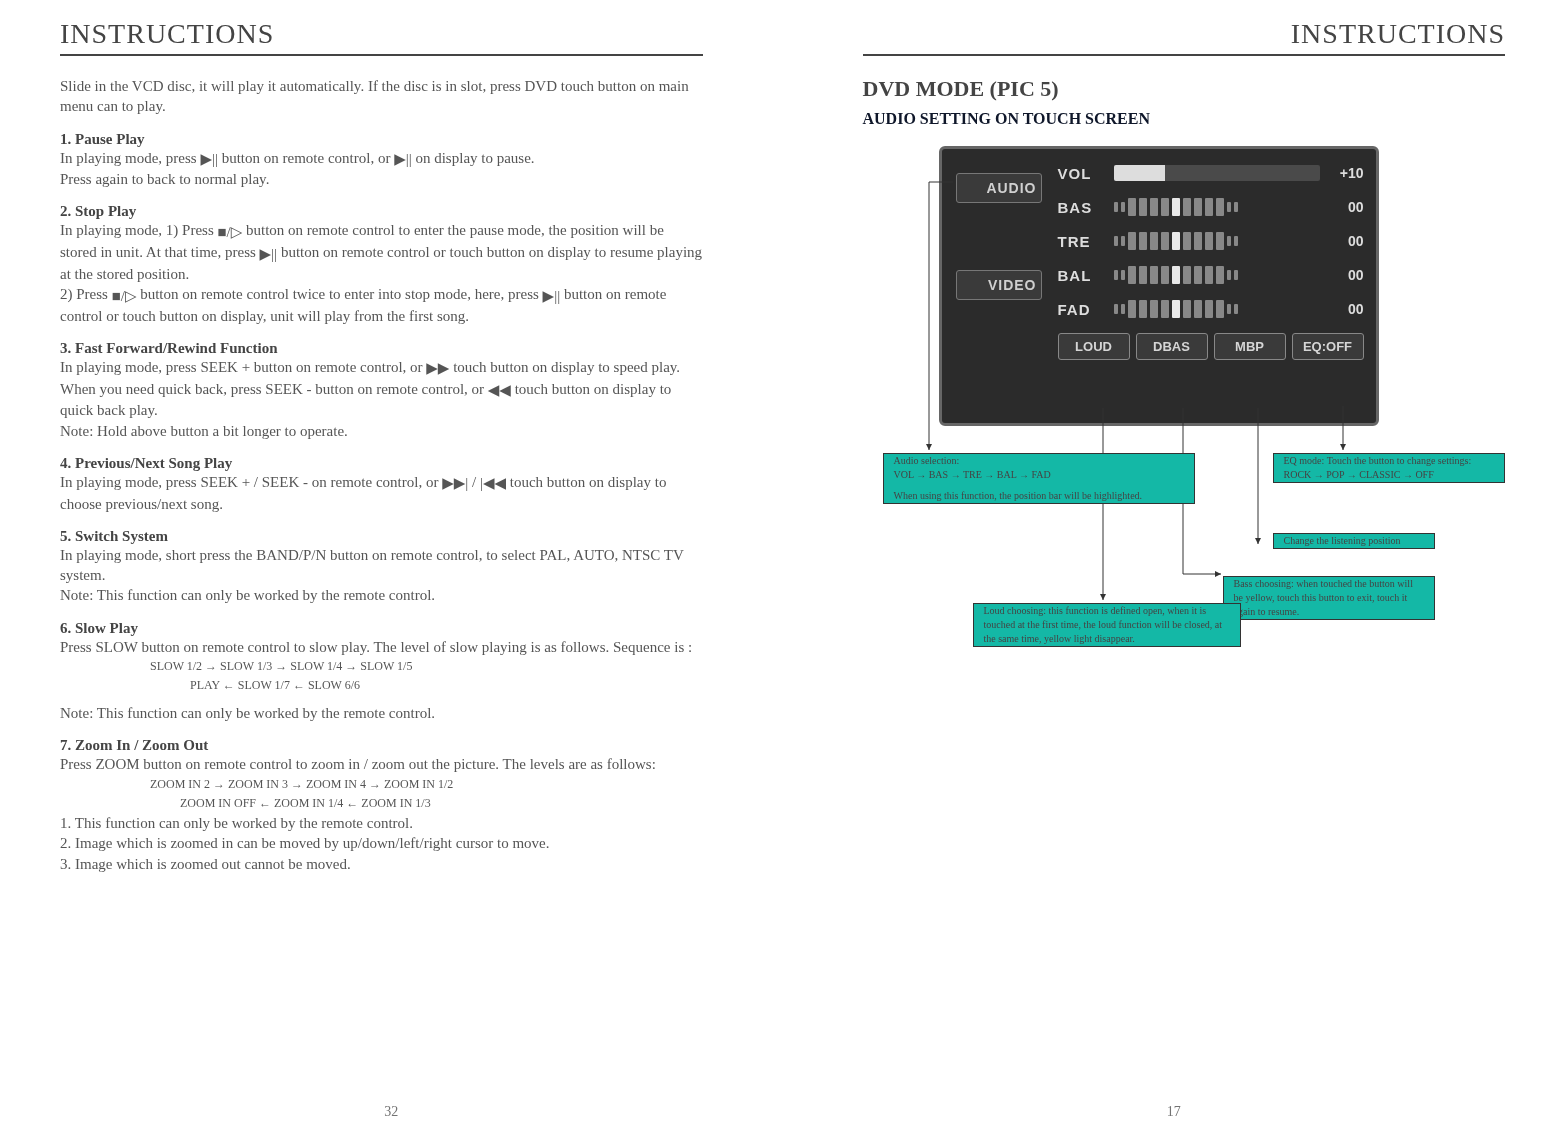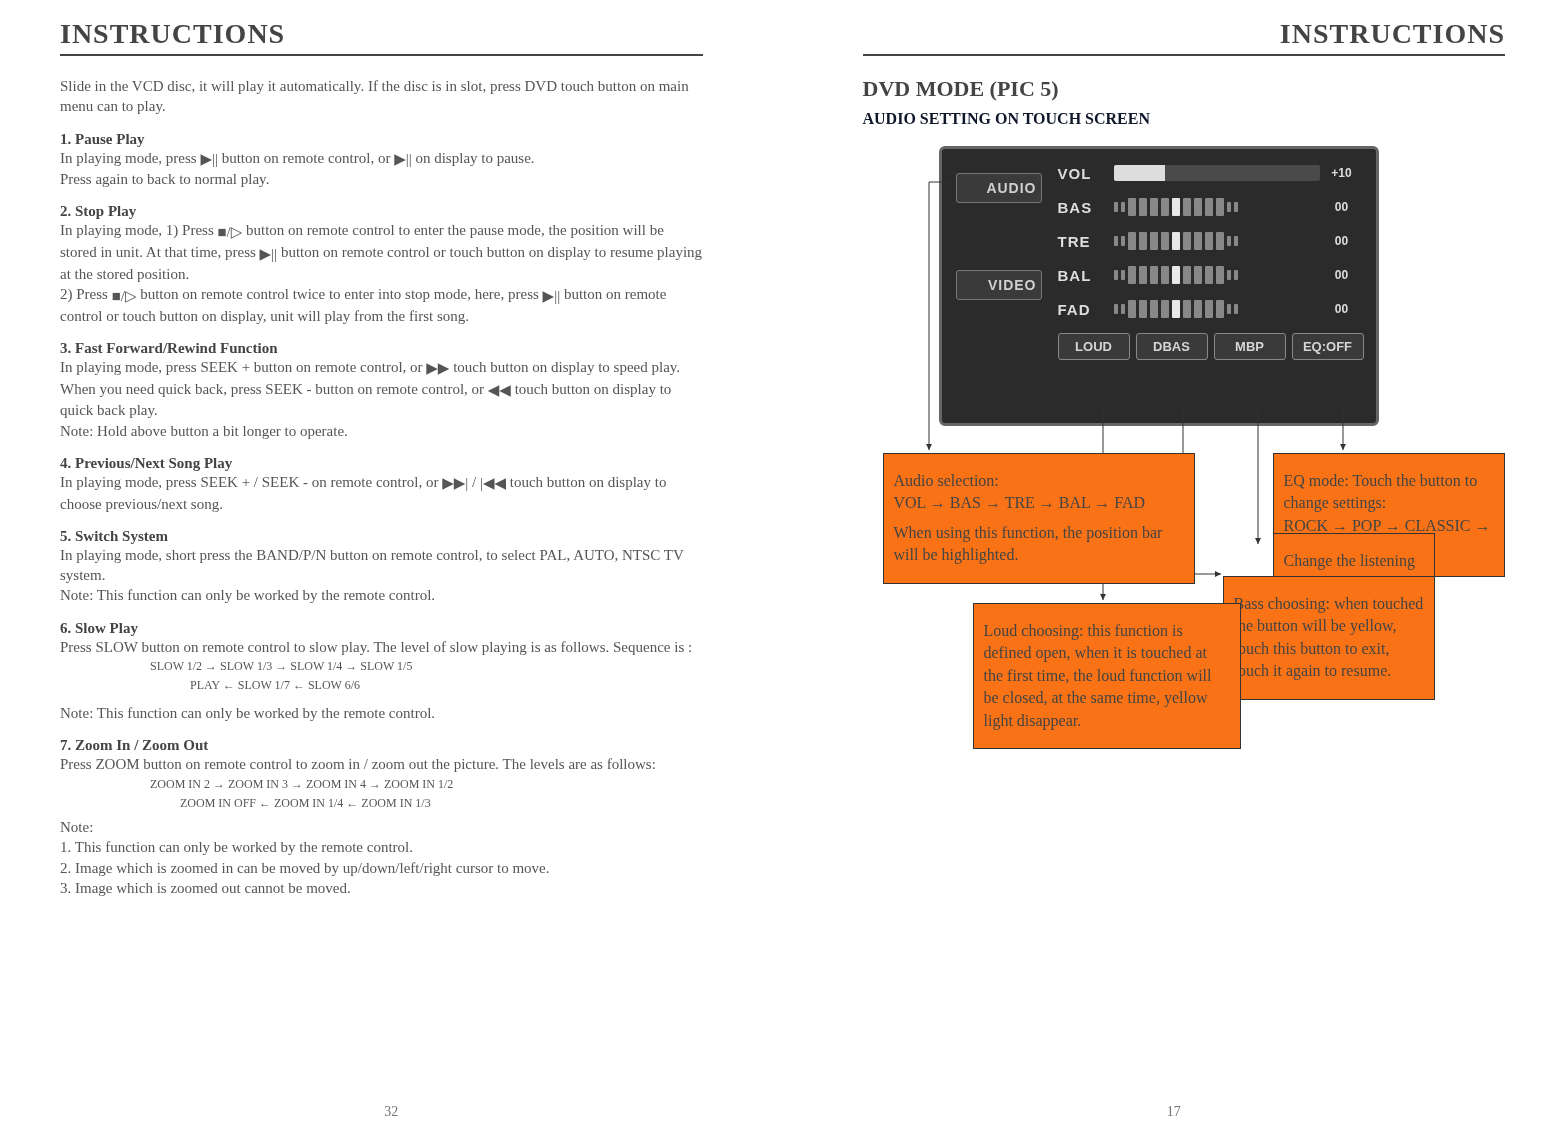--- a/index.html
+++ b/index.html
@@ -24,21 +24,21 @@
     position: relative;
   }
   .page-left { padding-right: 80px; }
   .page-right { padding-left: 80px; }
   .hdr-line {
     border-top: 2px solid #444;
     margin-bottom: 20px;
   }
   .hdr {
     font-size: 28px;
-    font-weight: bold;
+    font-weight: normal;
     letter-spacing: 1px;
     margin-bottom: 4px;
     color: #444;
   }
   .hdr.right { text-align: right; }
   .h2 {
     font-size: 22px;
     font-weight: bold;
     margin: 18px 0 8px 0;
     color: #444;
@@ -140,22 +140,22 @@
   .tick {
     width: 8px;
     height: 18px;
     background: #888;
     border-radius: 1px;
   }
   .tick.active { background: #e8e8e8; }
   .tick.mini { width: 4px; height: 10px; align-self: center; }
   .bar-val {
     width: 44px;
-    text-align: center;
-    font-size: 12px;
+    text-align: right;
+    font-size: 14px;
     font-weight: bold;
   }
   .bottom-btns {
     display: flex;
     gap: 6px;
     margin-top: 10px;
     margin-left: 104px;
   }
   .bbtn {
     flex: 1;
@@ -178,24 +178,24 @@
   .vol-fill {
     background: #ddd;
     height: 100%;
     width: 25%;
     border-radius: 2px 0 0 2px;
   }
   
   .callout {
     position: absolute;
     border: 1px solid #333;
-    background: #f97316;
-    font-size: 16px;
+    background: #14b8a6;
+    font-size: 10px;
     line-height: 1.4;
-    padding: 16px 10px;
+    padding: 0 10px;
     color: #444;
   }
   svg.connector {
     position: absolute;
     top: 0;
     left: 0;
     width: 560px;
     height: 540px;
     pointer-events: none;
   }
@@ -266,21 +266,20 @@
     <div class="section-title">6. Slow Play</div>
     <div class="body-text">Press SLOW button on remote control to slow play. The level of slow playing is as follows. Sequence is :</div>
     <div class="sequence">SLOW 1/2  →  SLOW 1/3 → SLOW 1/4 →  SLOW 1/5</div>
     <div class="sequence" style="padding-left:130px;">PLAY  ←  SLOW 1/7  ←  SLOW 6/6</div>
     <div class="body-text" style="margin-top:8px;">Note: This function can only be worked by the remote control.</div>
 
     <div class="section-title">7. Zoom In / Zoom Out</div>
     <div class="body-text">Press ZOOM button on remote control to zoom in / zoom out the picture. The levels are as follows:</div>
     <div class="sequence">ZOOM IN 2  →  ZOOM IN 3  →  ZOOM IN 4  →  ZOOM IN 1/2</div>
     <div class="sequence" style="padding-left:120px;">ZOOM IN OFF ← ZOOM IN 1/4 ← ZOOM IN 1/3</div>
-    <div class="body-text" style="margin-top:4px;">Note:</div>
     <div class="body-text">1.  This function can only be worked by the remote control.</div>
     <div class="body-text">2.  Image which is zoomed in can be moved by up/down/left/right cursor to move.</div>
     <div class="body-text">3.  Image which is zoomed out cannot be moved.</div>
 
     <div class="pageno">32</div>
   </div>
 
   <div class="page page-right">
     <div class="hdr right">INSTRUCTIONS</div>
     <div class="hdr-line"></div>

